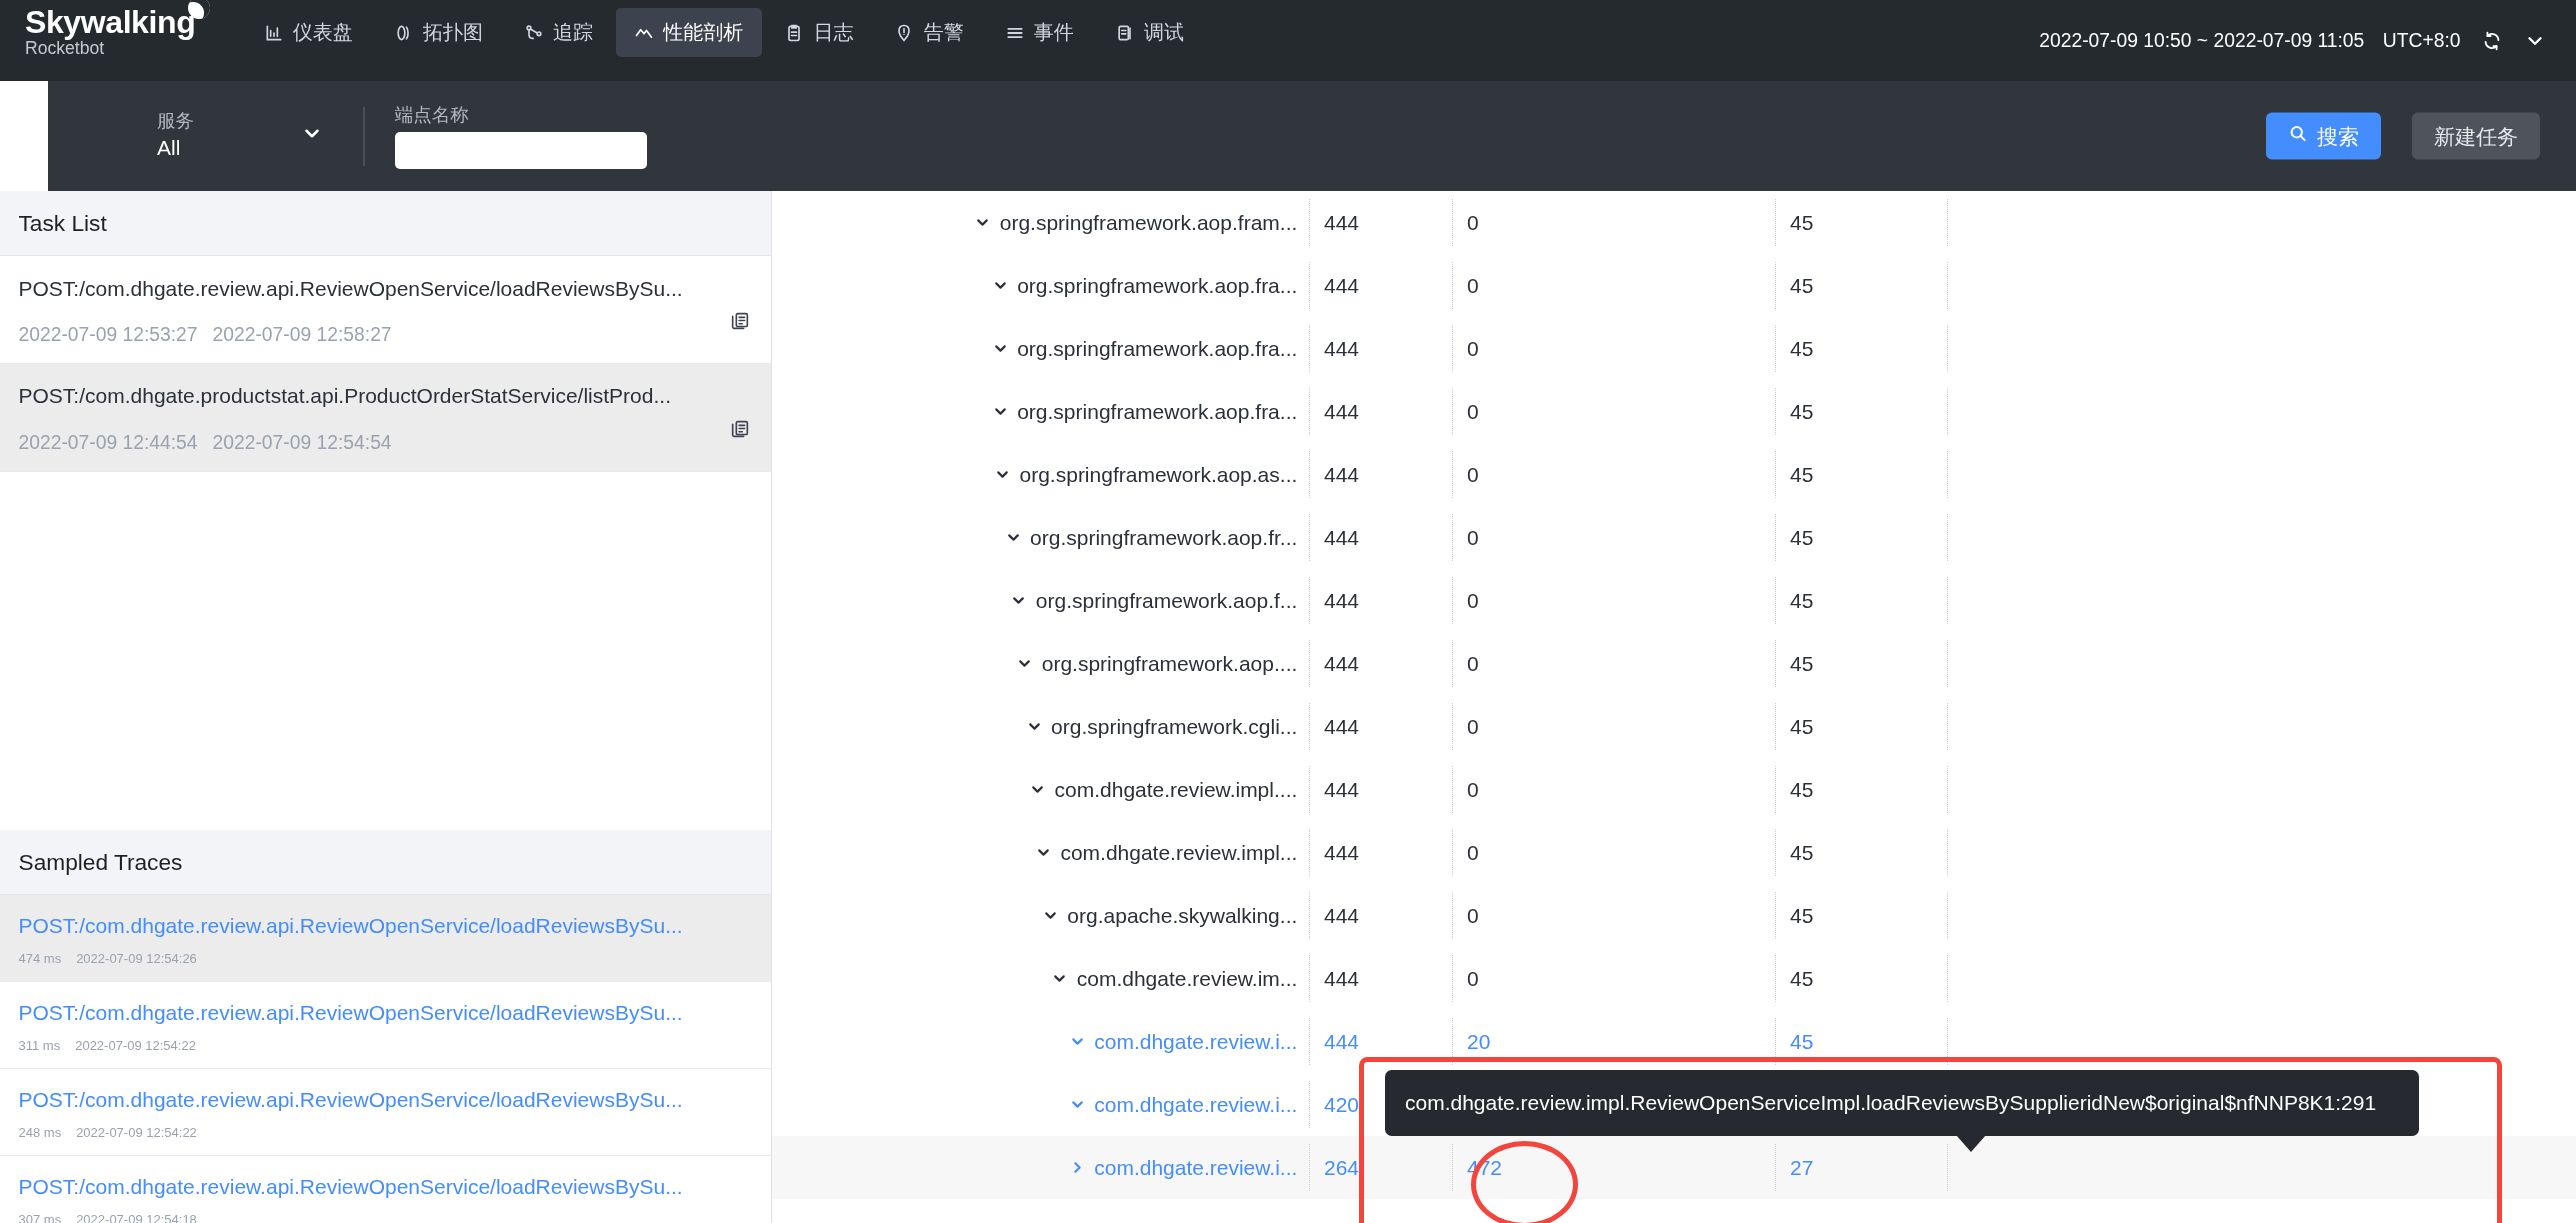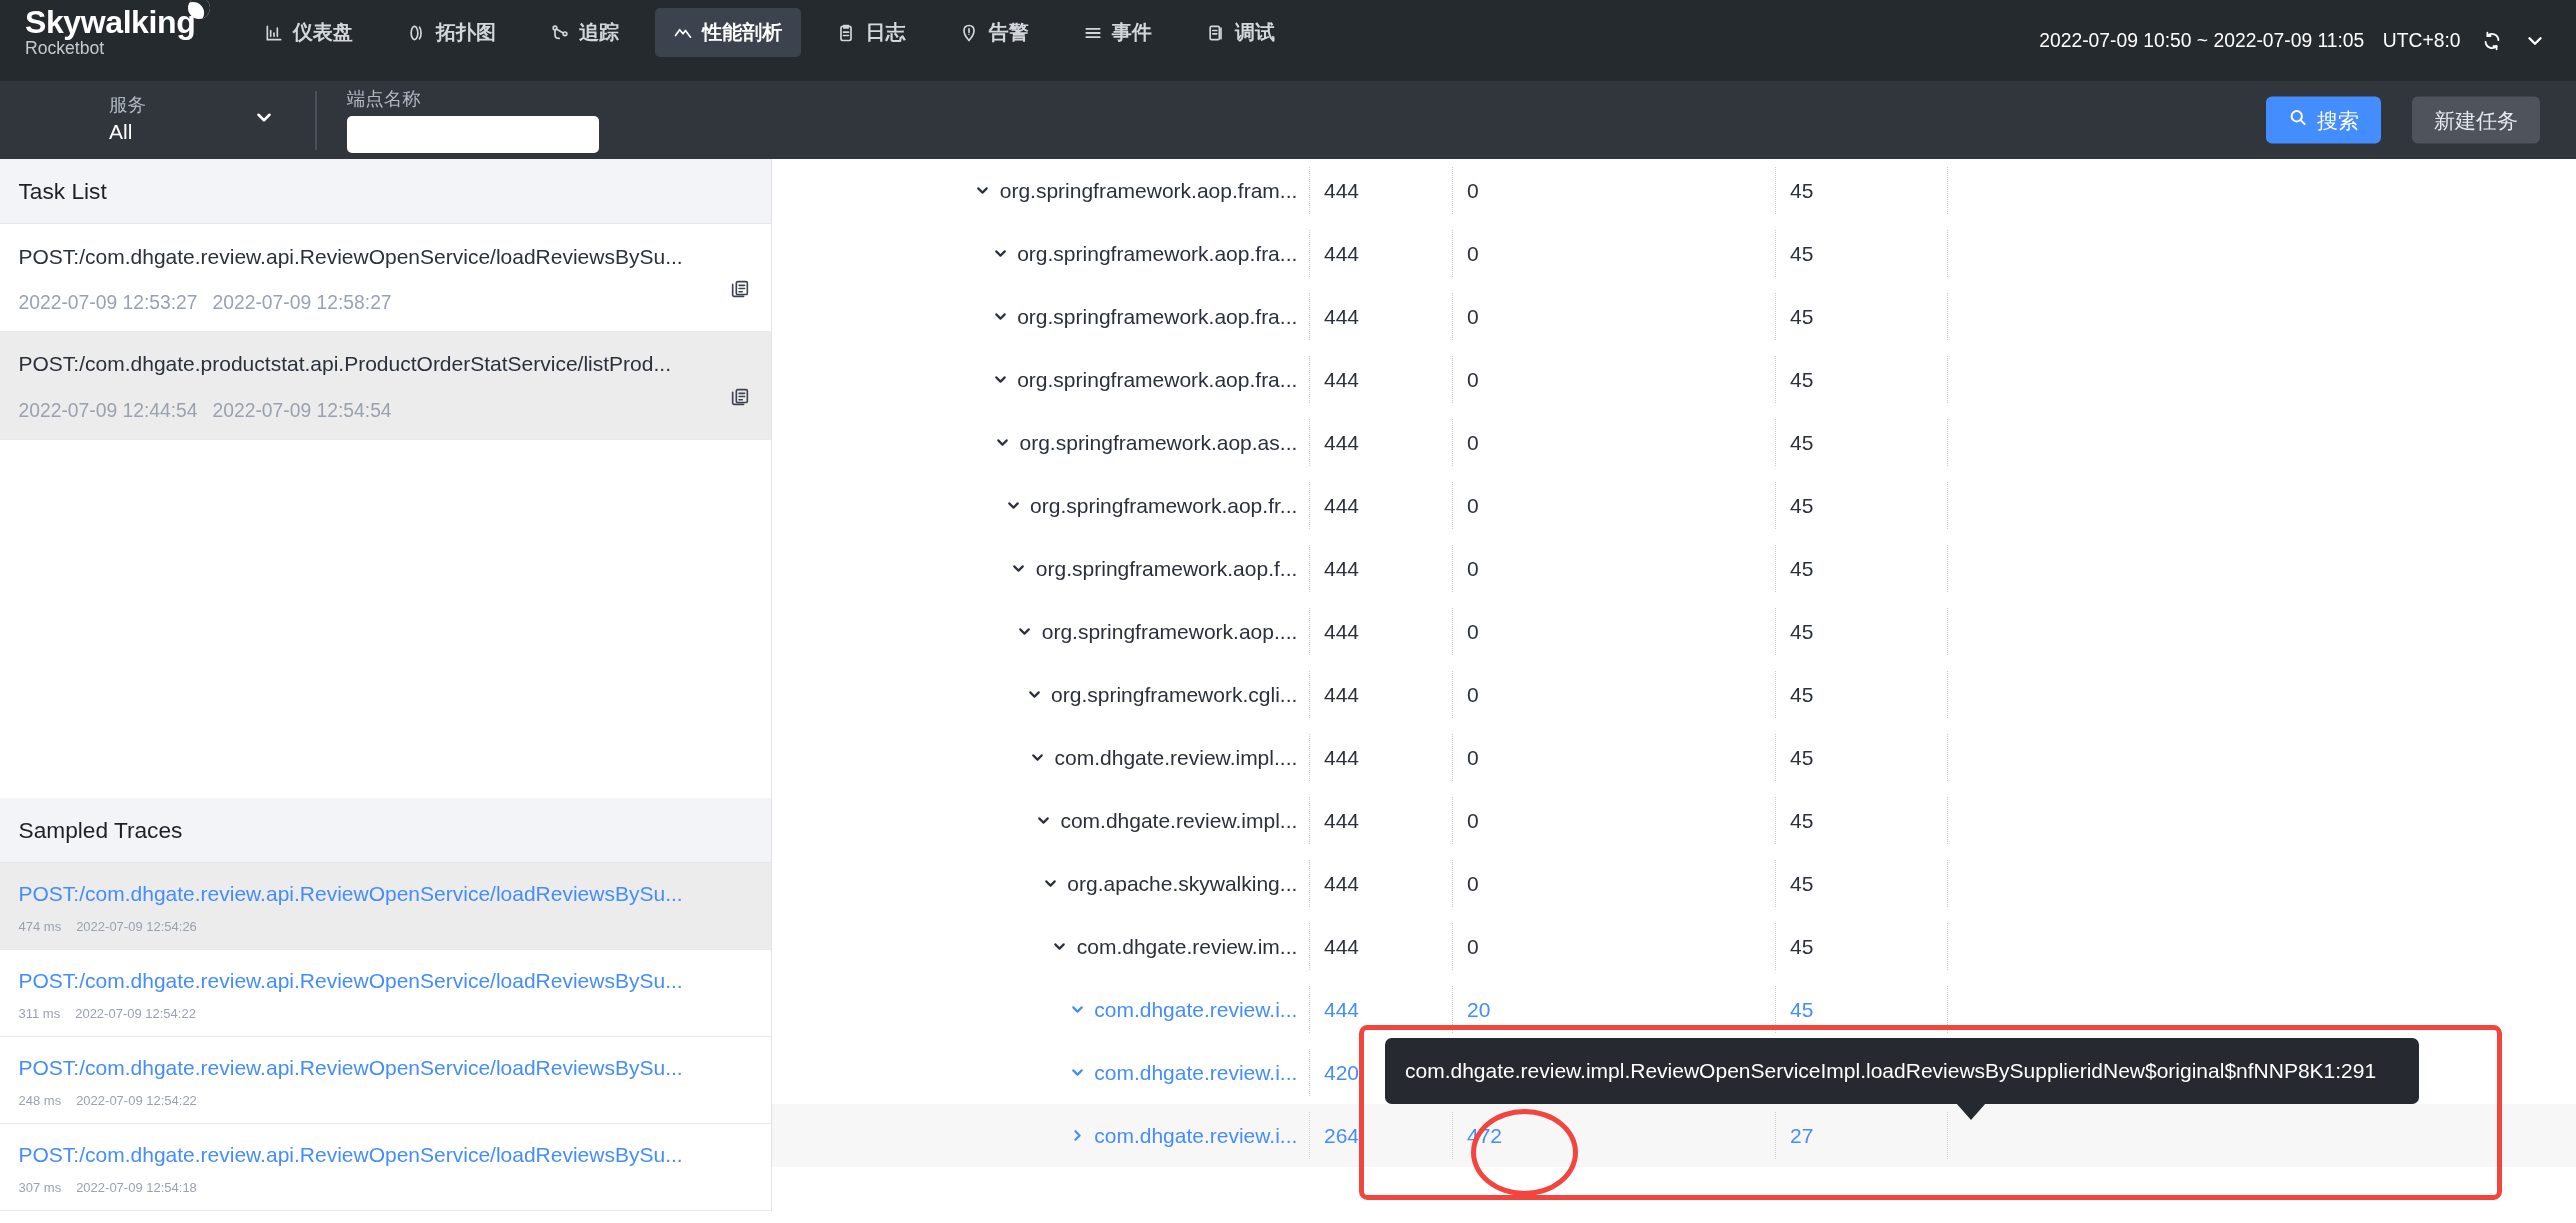--- a/index.html
+++ b/index.html
@@ -22,42 +22,42 @@
     line-height: 1.0; position: relative; display: inline-block;
   }
   .brand-moon {
     position: absolute; right: -5px; top: -8.4px; width: 22px; height: 22px;
     border-radius: 50%; background: #fff;
     box-shadow: -5.9px 5px 0 0 #252a2f inset;
     transform: rotate(-15px);
   }
   .brand-sub { color: #c5cad1; font-size: 17.6px; line-height: 1.25; margin-top: 0; }
 
-  .navitems { display: flex; align-items: center; gap: 17px; margin-left: 40px; font-weight: bold; }
+  .navitems { display: flex; align-items: center; gap: 4px; margin-left: 40px; }
   .navitem {
     display: flex; align-items: center; gap: 9.2px; color: #d3d7dd;
     font-size: 20px; padding: 11px 18.5px; border-radius: 5px; cursor: pointer;
     white-space: nowrap;
   }
   .navitem.active { background: #3d434e; color: #ffffff; }
   .navicon { width: 20px; height: 20px; display: inline-flex; align-items: center; justify-content: center; }
   .navicon svg { width: 20px; height: 20px; display:block; }
 
   .nav-right {
     position: absolute; right: 28.5px; top: 0; height: 81px;
     display: flex; align-items: center; gap: 18.5px; color: #fff; font-size: 19.3px;
   }
   .tzlabel { color: #fff; font-size: 19.3px; }
   .iconbtn { width: 25px; height: 25px; display: flex; align-items: center; justify-content: center; cursor: pointer; }
   .iconbtn svg { width: 22px; height: 22px; }
 
   
   .filterbar {
-    height: 78px; background: #31363d; display: flex; align-items: center;
-    position: relative; padding-left: 0px;
+    height: 110px; background: #31363d; display: flex; align-items: center;
+    position: relative; padding-left: 0px; margin-left: 48px;
   }
   .field-service {
     width: 315px; height: 90px; display: flex; align-items: center;
     position: relative; padding-left: 109px;
   }
   .field-inner { display: flex; flex-direction: column; justify-content: center; }
   .field-label { color: #b2b8c2; font-size: 18.5px; line-height: 1.35; }
   .field-value { color: #ffffff; font-size: 21px; line-height: 1.35; }
   .sel-chevron {
     position: absolute; right: 40px; top: 50%; transform: translateY(-50%);

